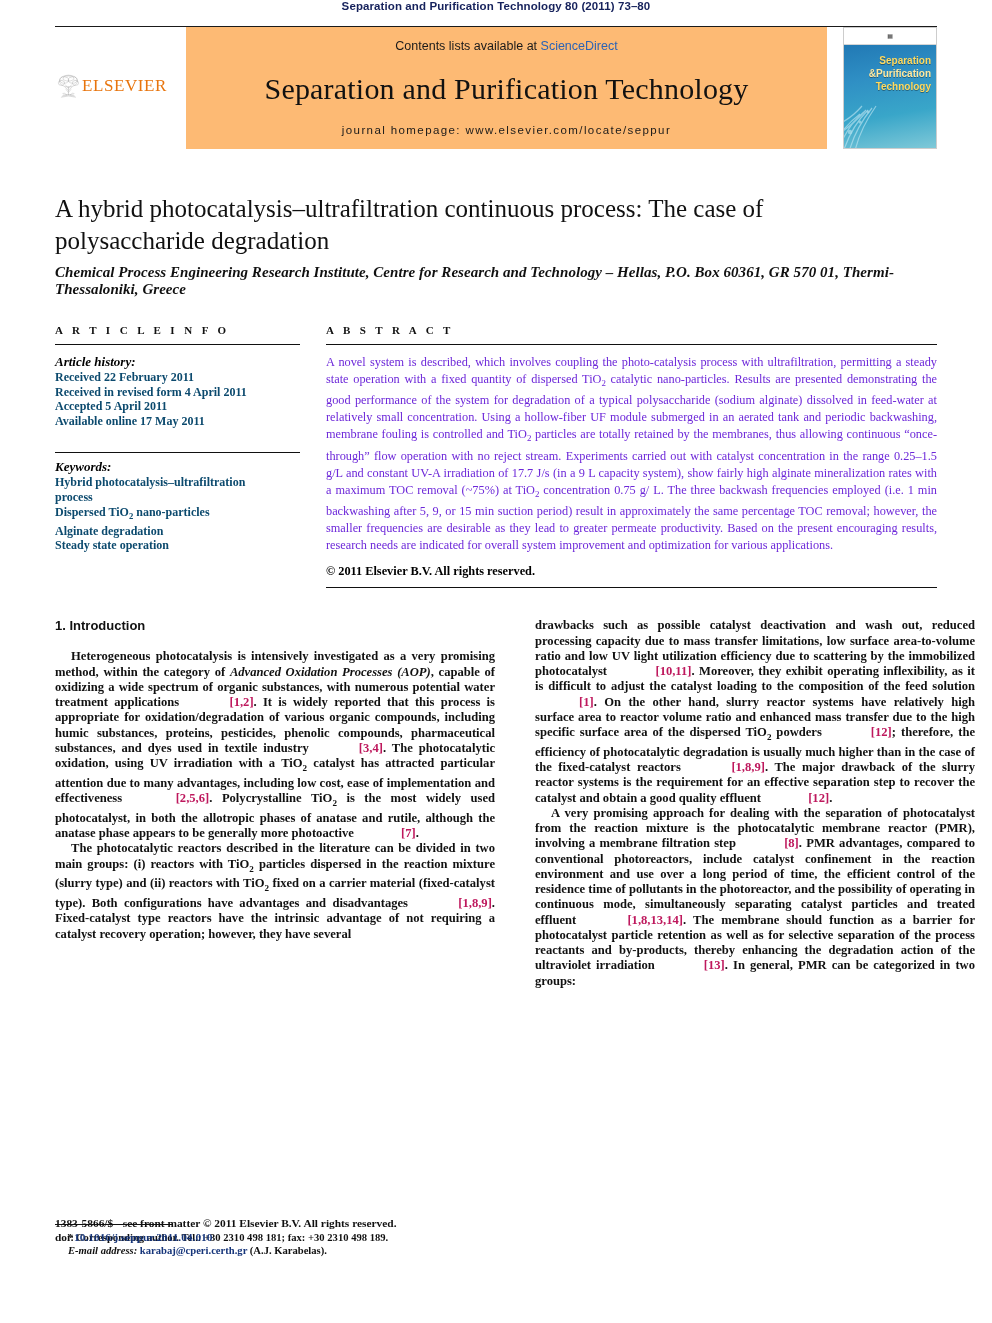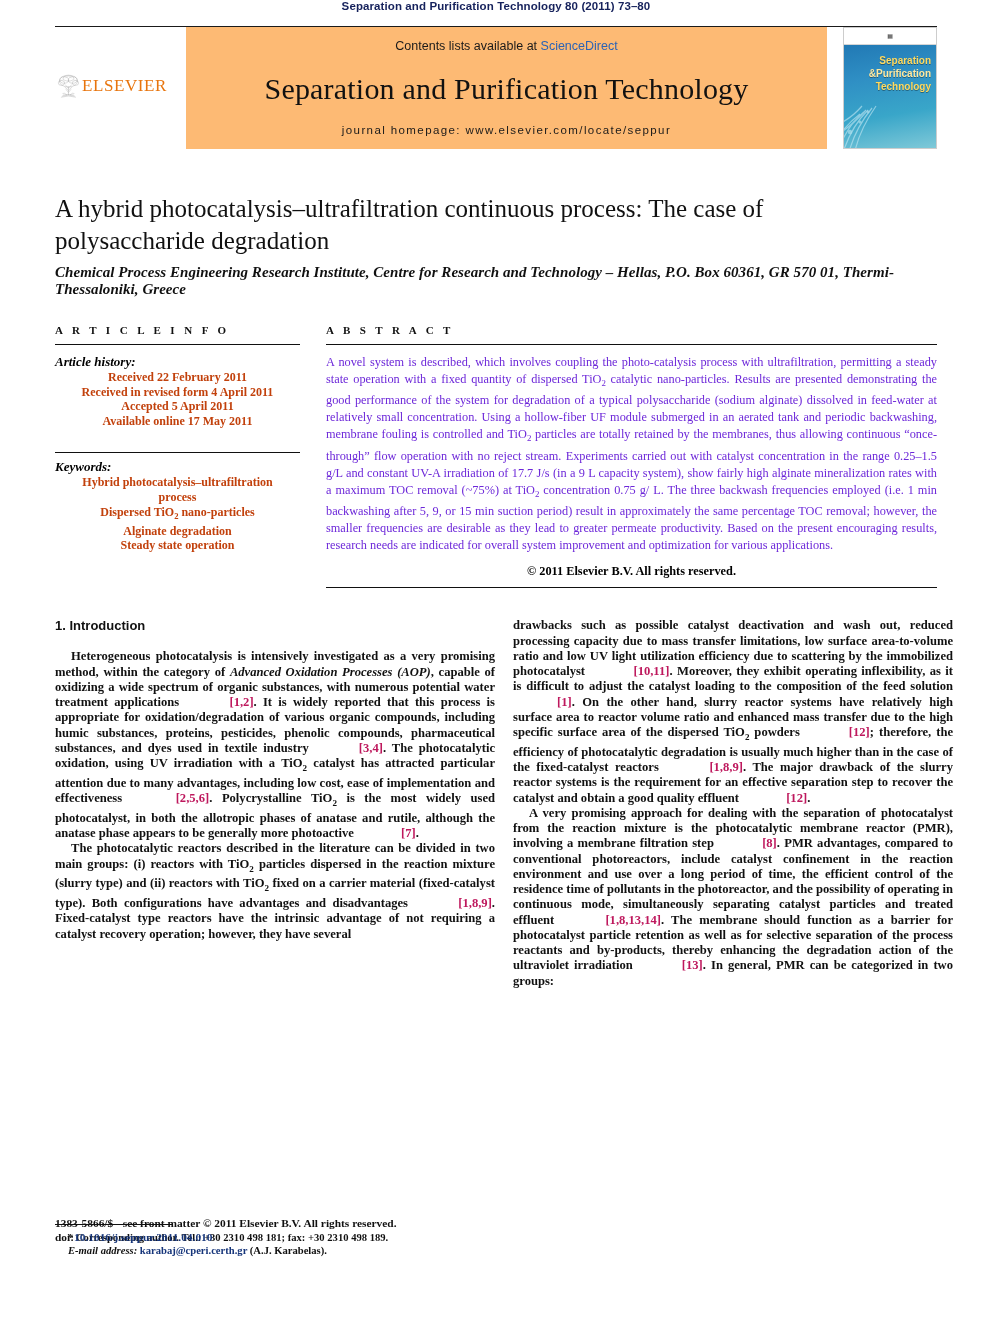--- a/index.html
+++ b/index.html
@@ -189,49 +189,48 @@
   }
   .info-head {
     font-style: italic;
     font-weight: bold;
     font-size: 13px;
   }
   .info-line {
     font-size: 12px;
     font-weight: bold;
     line-height: 14.6px;
-    color: #c2410c;
-    text-align: center;
+    color: #0c4a6e;
   }
   .keywords-block { margin-top: 24px; }
   .kw-rule { border-top: 1.1px solid #111111; margin-bottom: 6px; }
 
   .abstract-text {
     font-size: 12.3px;
     line-height: 17px;
     text-align: justify;
     font-weight: normal;
     color: #6d28d9;
   }
   .copyright {
     margin-top: 10px;
-    text-align: center;
+    text-align: left;
     font-size: 12.3px;
     font-weight: bold;
   }
   .abstract-bottom-rule {
     border-top: 1.1px solid #111111;
     margin-top: 8px;
   }
 
   
   .body-cols {
     margin-top: 30px;
     display: flex;
-    gap: 18px;
+    gap: 40px;
     position: relative;
   }
   .bcol { width: 440px; flex: 0 0 440px; }
   .sec-title {
     font-family: "Liberation Sans", sans-serif;
     font-weight: bold;
     font-size: 13px;
     color: #111;
     margin-bottom: 16px;
   }

